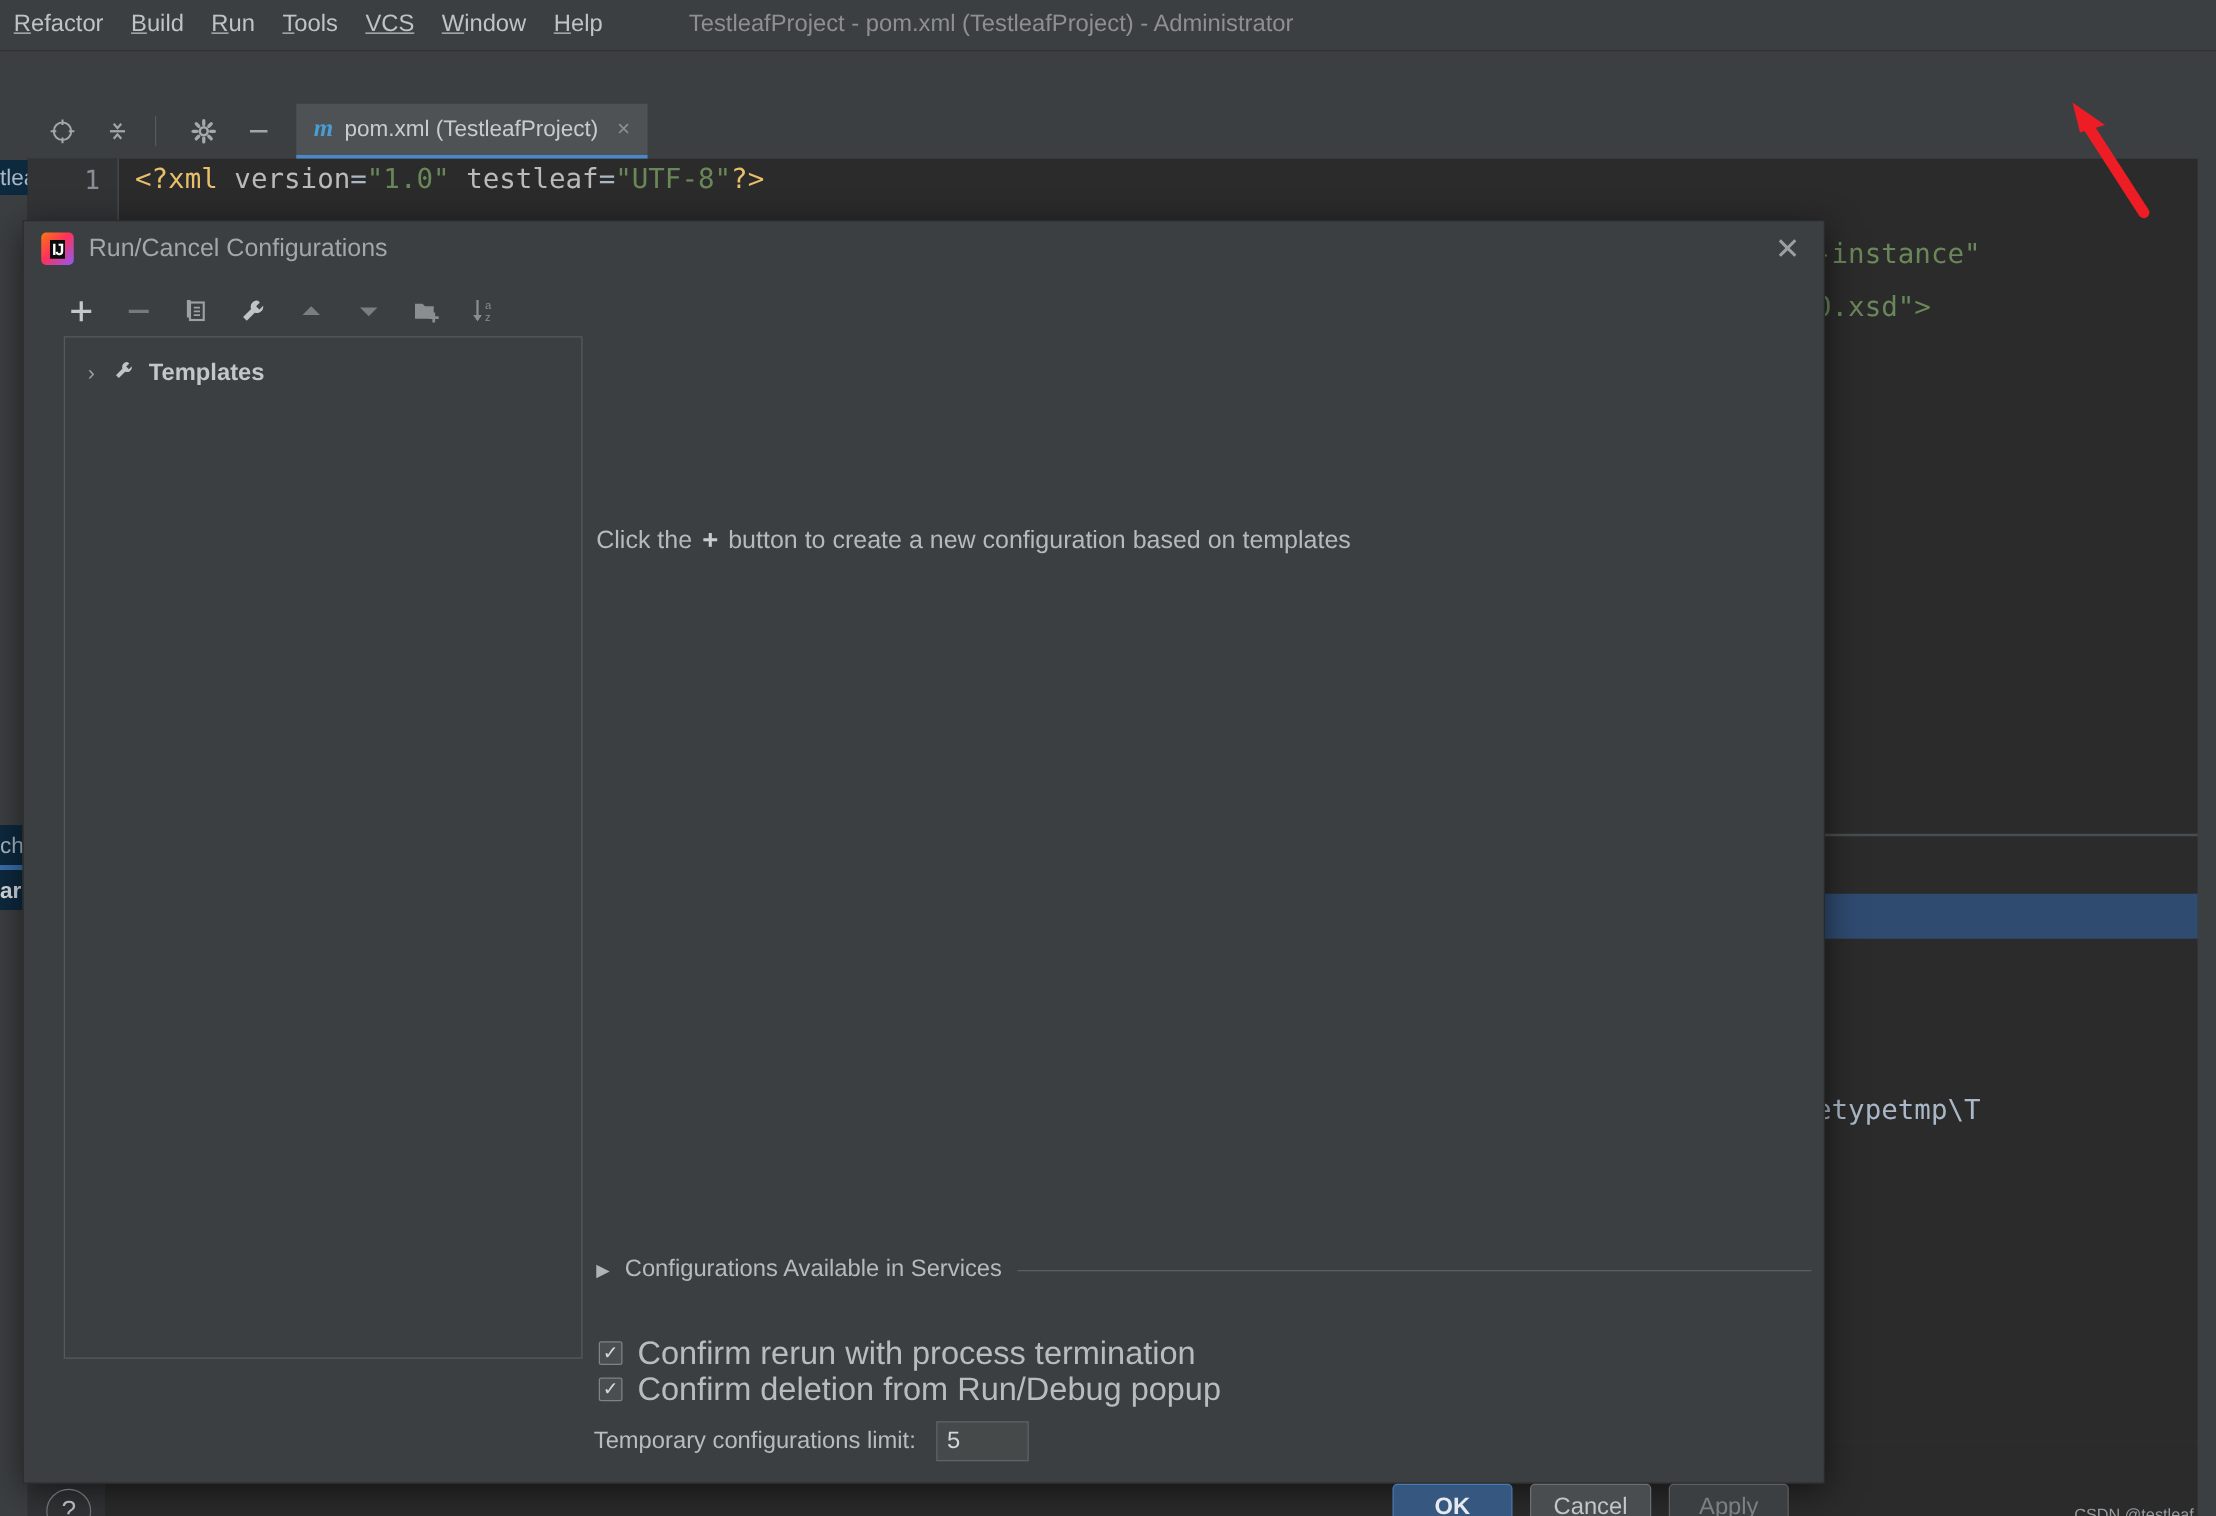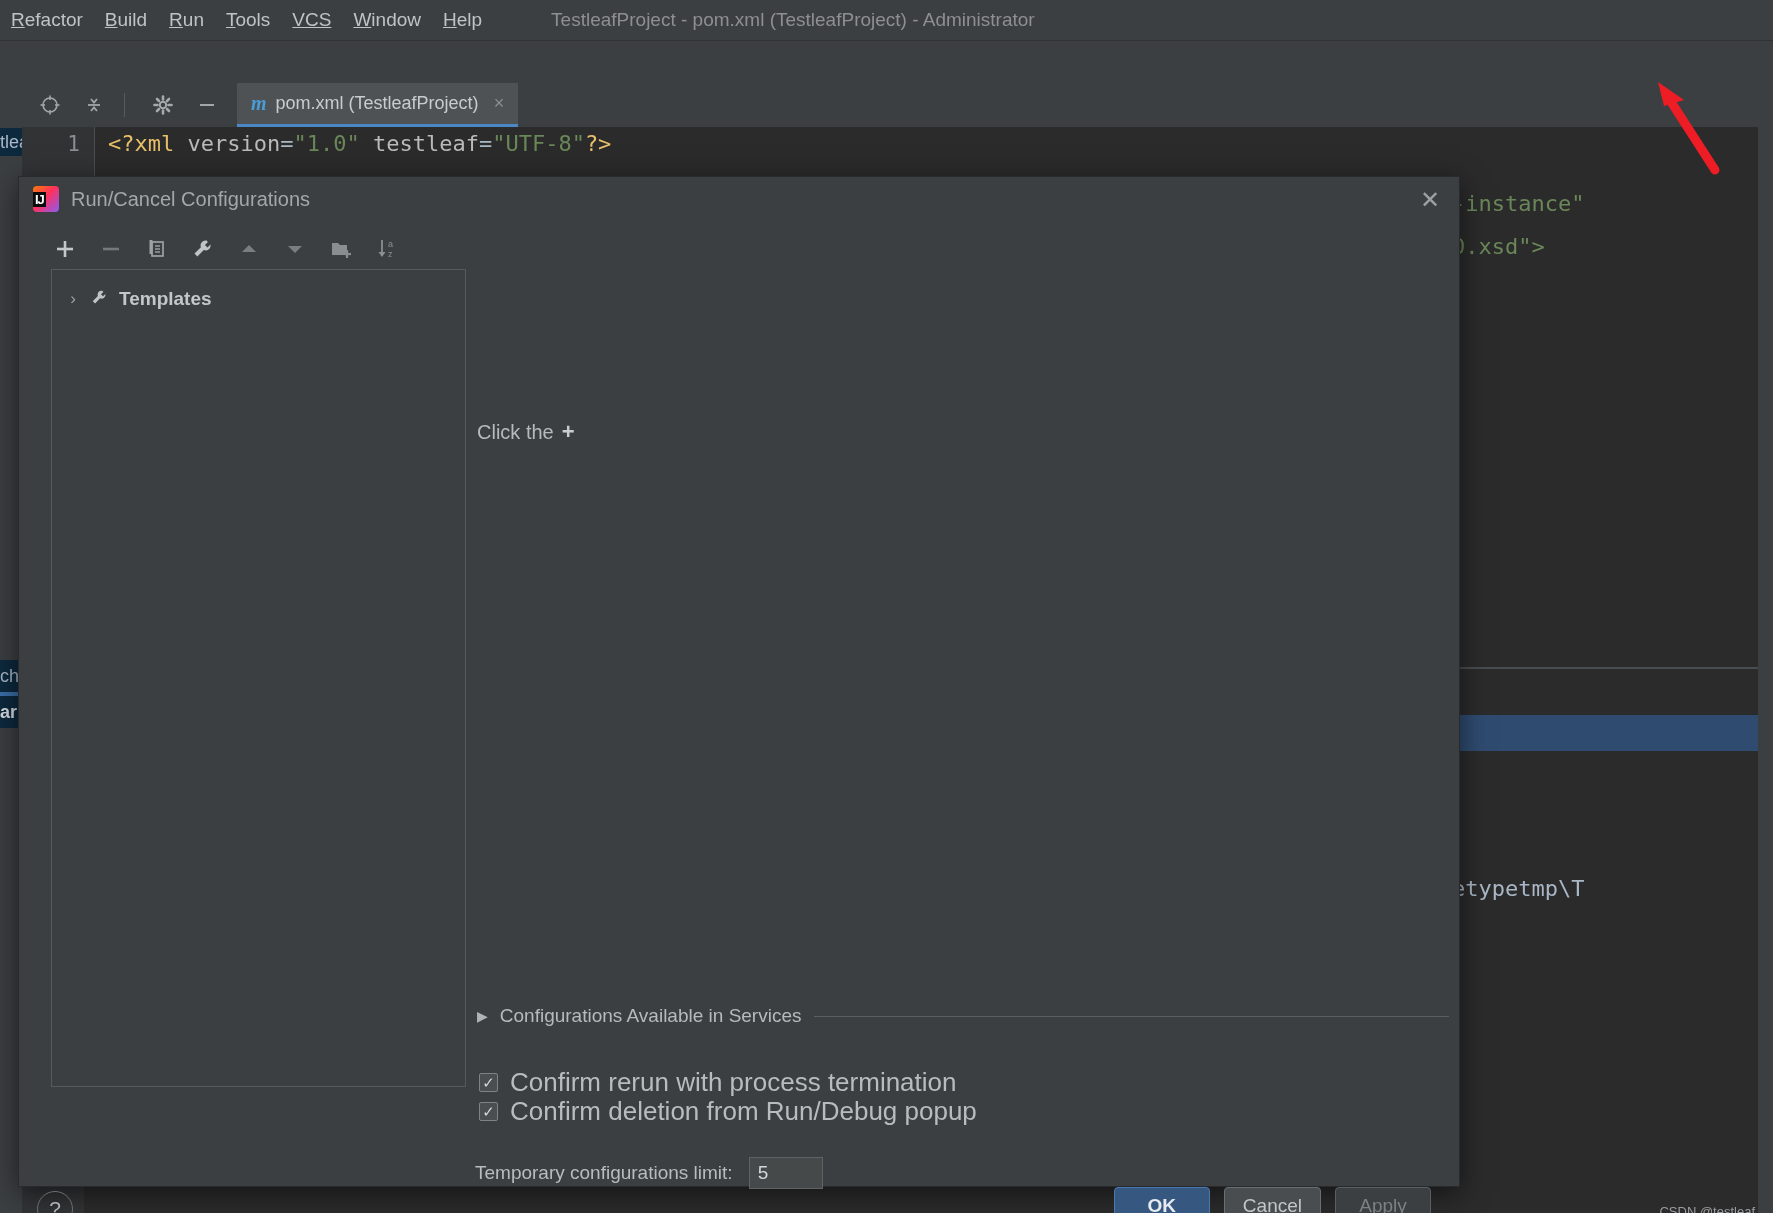--- a/index.html
+++ b/index.html
@@ -293,21 +293,21 @@
     align-items: center;
     padding-left: 14px;
     gap: 12px;
   }
   #dialog-icon {
     width: 26px; height: 26px;
     border-radius: 4px;
     position: relative;
     overflow: hidden;
     background: linear-gradient(135deg, #f97a0b 0%, #fe315d 46%, #8b5cf6 100%);
-    display: flex; align-items: center; 
+    display: flex; align-items: center; justify-content: center;
   }
   #dialog-icon .ij-mark {
     color: #ffffff;
     font-size: 13px;
     font-weight: bold;
     letter-spacing: -1px;
     background: #0c0c0c;
     padding: 1px 2px;
     line-height: 1;
   }
@@ -427,21 +427,20 @@
     color: #b8bcbf;
     white-space: nowrap;
   }
 
   #temp-limit-row {
     position: absolute;
     left: 456px; top: 960px;
     display: flex;
     align-items: center;
     gap: 16px;
-    margin-top: 20px;
   }
   #temp-limit-label {
     font-size: 19px;
     color: #b8bcbf;
     white-space: nowrap;
   }
   #temp-limit-input {
     width: 74px; height: 32px;
     background: #45494a;
     border: 1px solid #5e6366;
@@ -666,20 +665,21 @@
           <path d="M15.5 3.5a5 5 0 0 0-5.6 6.7L3.5 16.6l2.9 2.9 6.4-6.4a5 5 0 0 0 6.7-5.6l-3 3-2.6-2.6 3-3z" fill="#c0c4c7"></path>
         </svg>
       </span>
       <span class="tree-label">Templates</span>
     </div>
   </div>
 
   <div id="dialog-hint">
     <span>Click the</span>
     <span class="plus-inline">+</span>
+    <span>button to create a new configuration based on templates</span>
   </div>
 
   <div id="services-section">
     <span class="sec-arrow">▶</span>
     <span class="sec-label">Configurations Available in Services</span>
     <span class="sec-rule"></span>
   </div>
 
   <div class="check-row" style="top:890px;">
     <span class="checkbox">✓</span>

